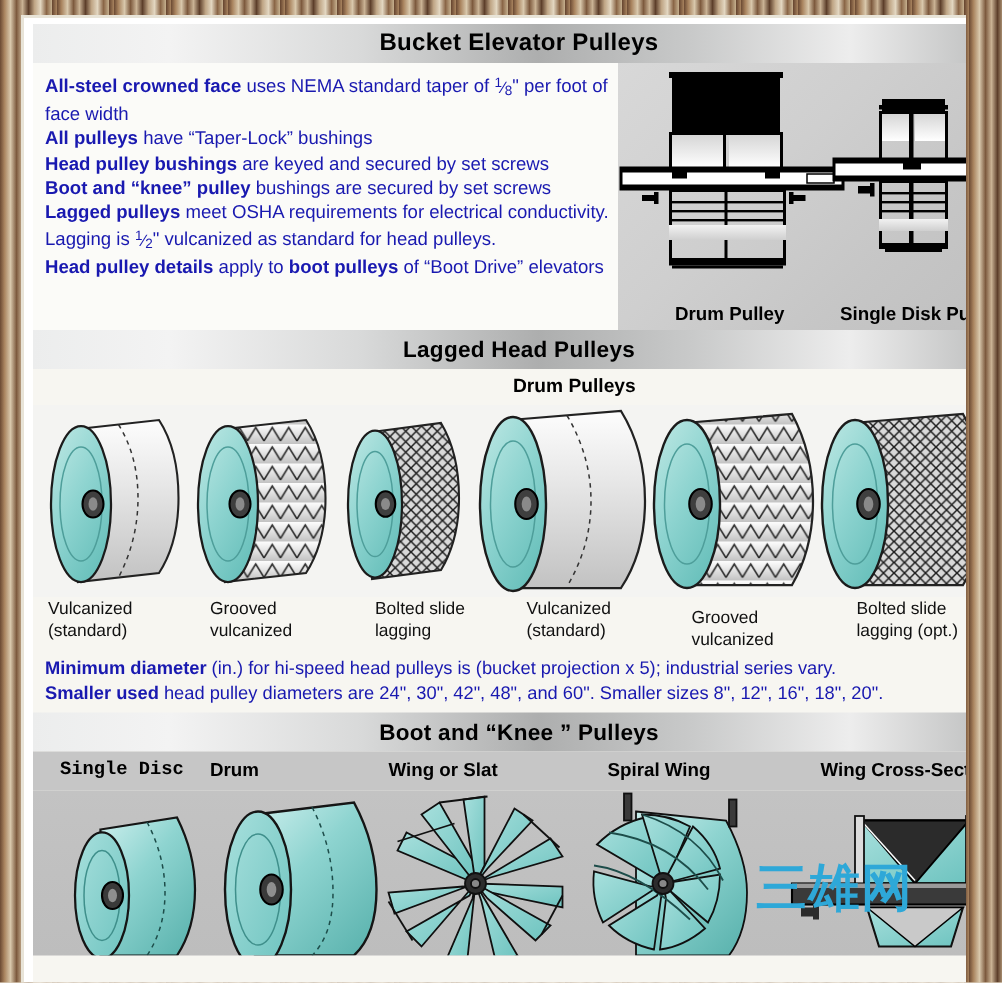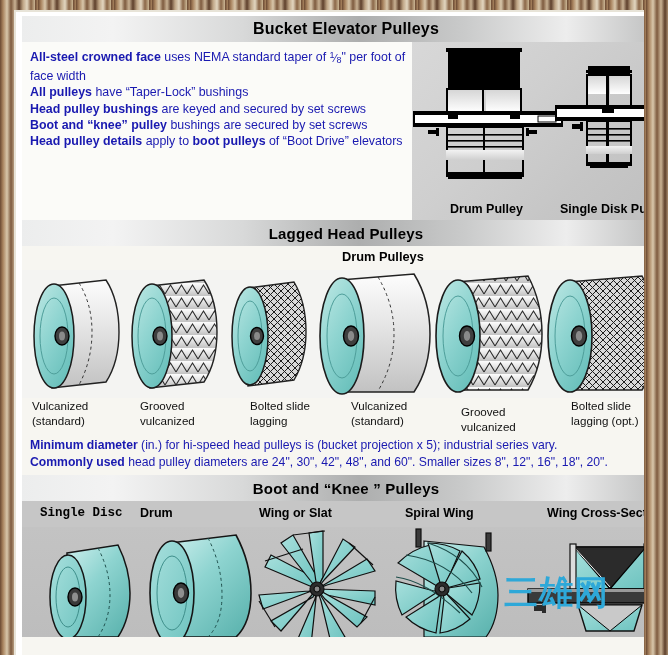--- a/index.html
+++ b/index.html
@@ -138,20 +138,23 @@
         <b>All-steel crowned face</b><span> uses NEMA standard taper of </span><span class="frac"><sup>1</sup>⁄<sub>8</sub></span><span>" per foot of face width</span>
       </p>
       <p>
         <b>All pulleys</b><span> have  “Taper-Lock”  bushings</span>
       </p>
       <p>
         <b>Head pulley bushings</b><span> are keyed and secured by set screws</span>
       </p>
       <p>
         <b>Boot and  “knee”  pulley</b><span> bushings are secured by set screws</span>
+      </p>
+      <p>
+        <b>Lagged pulleys</b><span> meet OSHA requirements for electrical conductivity. Lagging is </span><span class="frac"><sup>1</sup>⁄<sub>2</sub></span><span>" vulcanized as standard for head pulleys.</span>
       </p>
       <p>
         <b>Head pulley details</b><span> apply to </span><b>boot pulleys</b><span> of  “Boot Drive” elevators</span>
       </p>
     </div>
 
     <div class="draw-panel">
 
       <svg width="260" height="150" viewBox="0 0 260 150" style="position:absolute;left:-2px;top:-4px;">
         <g fill="#000">
@@ -339,21 +342,21 @@
 vulcanized</div>
     <div class="cap" style="left:549px;">Bolted slide
 lagging (opt.)</div>
   </div>
 
   <div class="notes">
     <div>
       <b>Minimum diameter</b><span> (in.) for hi-speed head pulleys is (bucket projection x 5); industrial series vary.</span>
     </div>
     <div>
-      <b>Commonly used</b><span> head pulley diameters are 24", 30", 42", 48", and 60". Smaller sizes 8", 12", 16", 18", 20".</span>
+      <b>Smaller used</b><span> head pulley diameters are 24", 30", 42", 48", and 60". Smaller sizes 8", 12", 16", 18", 20".</span>
     </div>
   </div>
 
   <div class="titlebar sub">
     <span>Boot and  “Knee ” Pulleys</span>
   </div>
 
   <div class="boot-labels">
     <div class="bl" style="left:18px;font-family:Liberation Mono, monospace;">Single Disc</div>
     <div class="bl" style="left:118px;">Drum</div>

